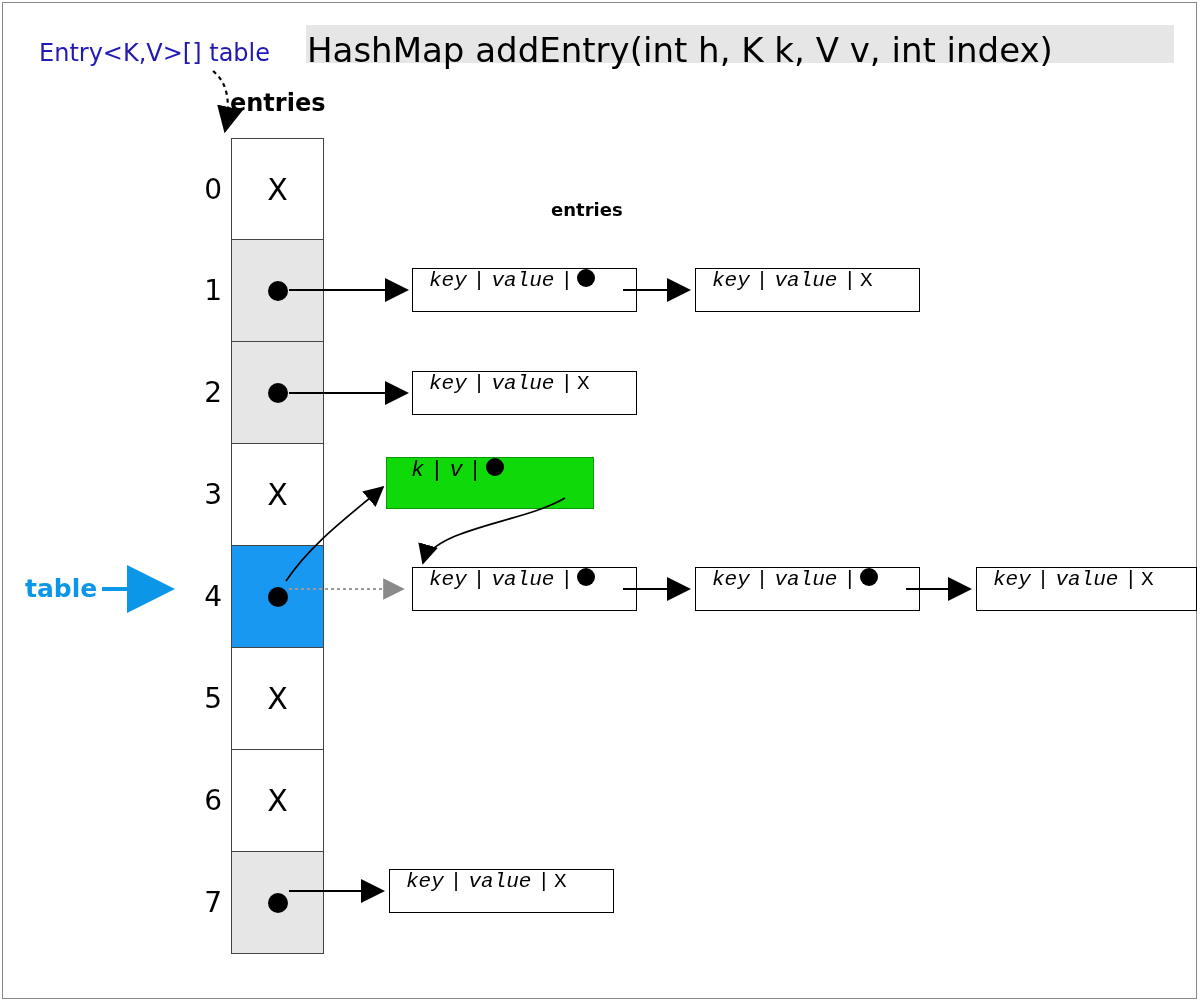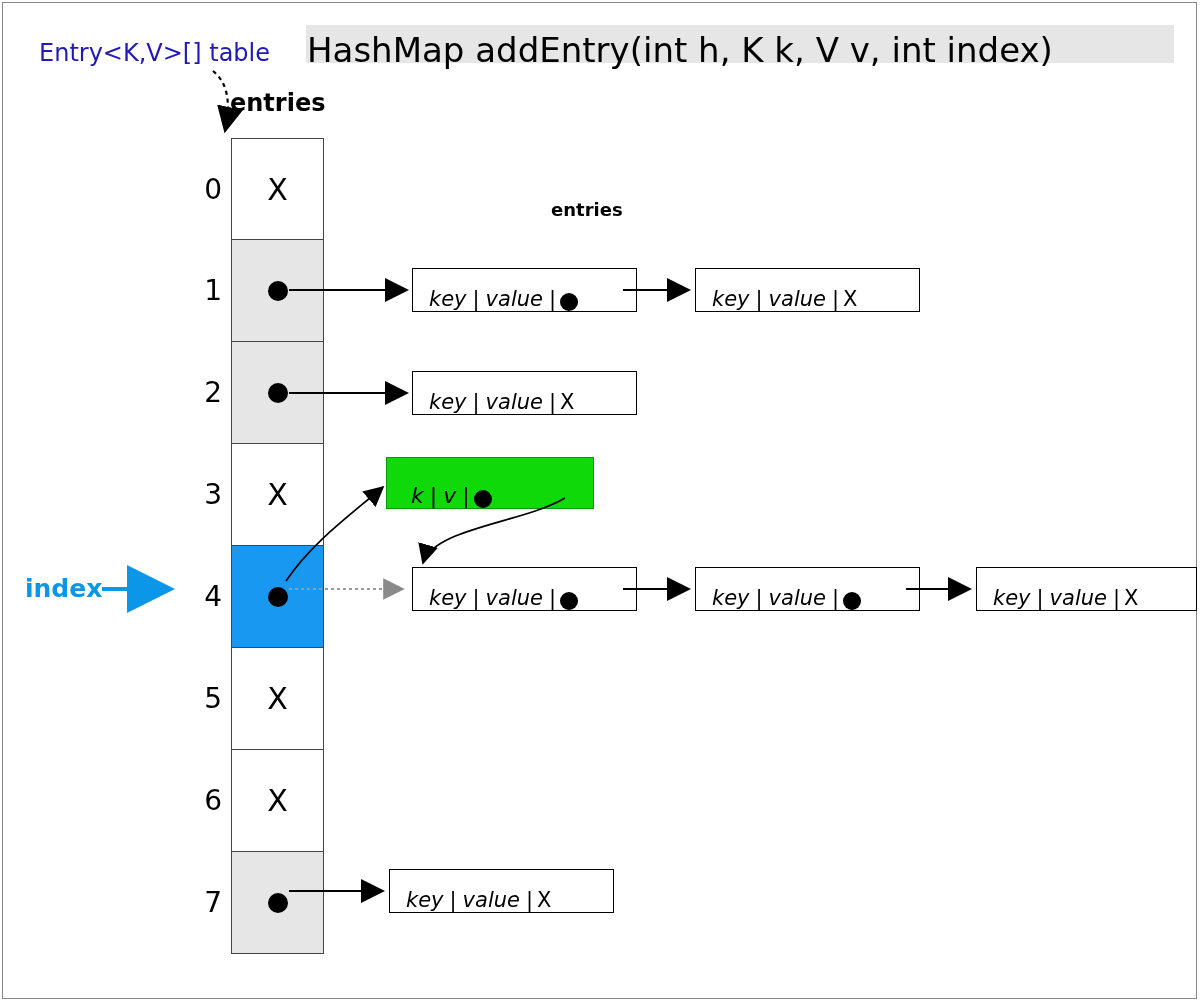--- a/index.html
+++ b/index.html
@@ -94,26 +94,27 @@
     align-items: center;
     justify-content: flex-end;
     font-size: 28px;
   }
   
   .node {
     position: absolute;
     border: 1px solid #000;
     box-sizing: border-box;
     display: flex;
-    align-items: flex-end;
+    align-items: flex-start;
     font-size: 21px;
     font-style: italic;
     background: #fff;
     padding: 0 10px;
     white-space: nowrap;
+    font-family: Liberation Mono, monospace;
   }
   .node .seg { padding: 0 6px; }
   .node .div { font-style: normal; }
   .node .dot { width: 18px; height: 18px; border-radius: 50%; background: #000; display:inline-block; vertical-align:middle; margin-left:4px;}
   .node .end { font-style: normal; padding-left:4px; }
   .node.green { background: #0fd909; border-color:#0a9a06; }
   
   svg.overlay {
     position: absolute;
     left: 0; top: 0;
@@ -124,21 +125,21 @@
 </style>
 </head>
 <body>
 
 <div class="frame">
 
   <div class="title-band">HashMap addEntry(int h, K k, V v, int index)</div>
   <div class="table-label">Entry&lt;K,V&gt;[] table</div>
   <div class="buckets-label">entries</div>
   <div class="entries-label">entries</div>
-  <div class="index-label">index</div>
+  <div class="index-label">table</div>
 
   <div class="bucket-col">
     <div class="bucket">
         <span class="bucket-idx">0</span>
         <span>X</span>
       </div>
     <div class="bucket gray">
         <span class="bucket-idx">1</span>
         <span class="dot"></span>
       </div>

